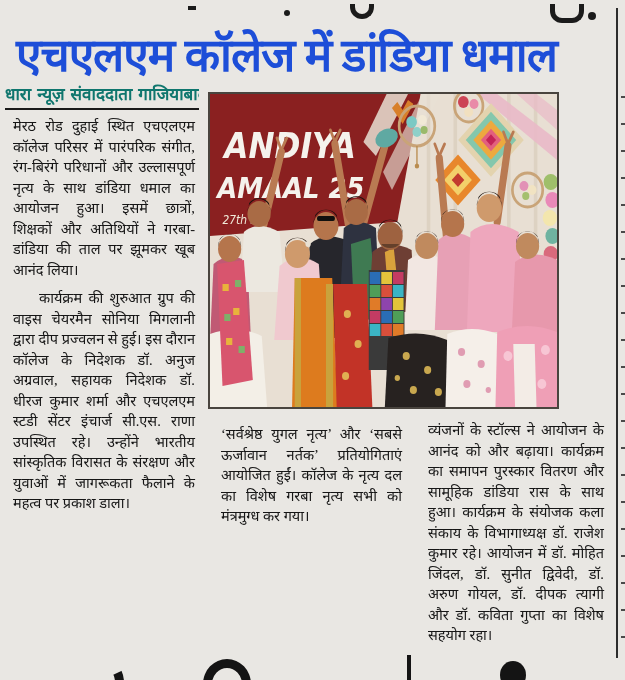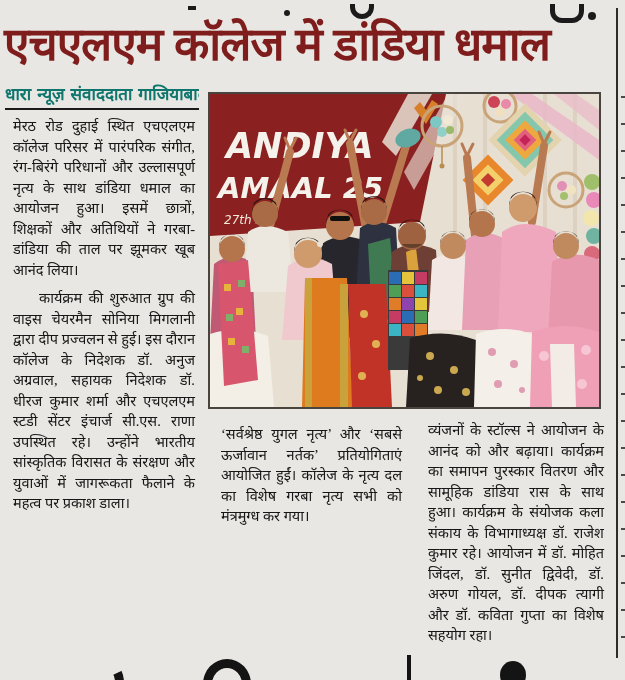--- a/index.html
+++ b/index.html
@@ -12,40 +12,40 @@
     color:#161616;
   }
   
   .tf{position:absolute;background:#1b1b1b;}
   .tf-curve{position:absolute;border:5px solid #1b1b1b;border-top:none;
     border-radius:0 0 12px 12px;background:transparent;}
   .tf-dot{position:absolute;background:#1b1b1b;border-radius:50%;}
 
   .headline{
     position:absolute;left:4px;top:18px;width:596px;
-    margin:0;font-family:Liberation Sans, sans-serif;
+    margin:12px;font-family:Liberation Serif, serif;
     font-size:46px;line-height:1.15;font-weight:800;letter-spacing:-1px;
-    color:#7f1d1d;white-space:nowrap;
+    color:#1d4ed8;white-space:nowrap;
   }
   .byline{
     position:absolute;left:5px;top:82px;width:194px;
     font-family:"DejaVu Sans","Liberation Sans",sans-serif;
     font-size:17px;font-weight:700;color:#0f766e;
     padding-bottom:3px;border-bottom:2px solid #1a1a1a;
     white-space:nowrap;overflow:hidden;
   }
   .col{position:absolute;font-size:14.5px;line-height:20.5px;text-align:justify;}
   .col p{margin:8px;}
   .col p.ind{text-indent:26px;}
   .col-left  {left:5px;  top:108px;width:198px;}
   .col-mid   {left:213px;top:416px;width:197px;}
   .col-right {left:420px;top:412px;width:192px;}
 
   .photo{
-    position:absolute;left:208px;top:92px;width:393px;height:317px;
+    position:absolute;left:208px;top:92px;width:351px;height:317px;
     border:2px solid #49443e;box-sizing:border-box;background:#a16207;
   }
   .photo svg{display:block;width:100%;height:100%;}
 
   .right-rule{position:absolute;left:616px;top:8px;width:2px;height:650px;background:#2c2c2c;}
   .adj-frag{
     position:absolute;left:621px;top:96px;width:4px;height:545px;
     background:repeating-linear-gradient(to bottom,#4a4a4a 0 2px,transparent 2px 27px);
   }
 

